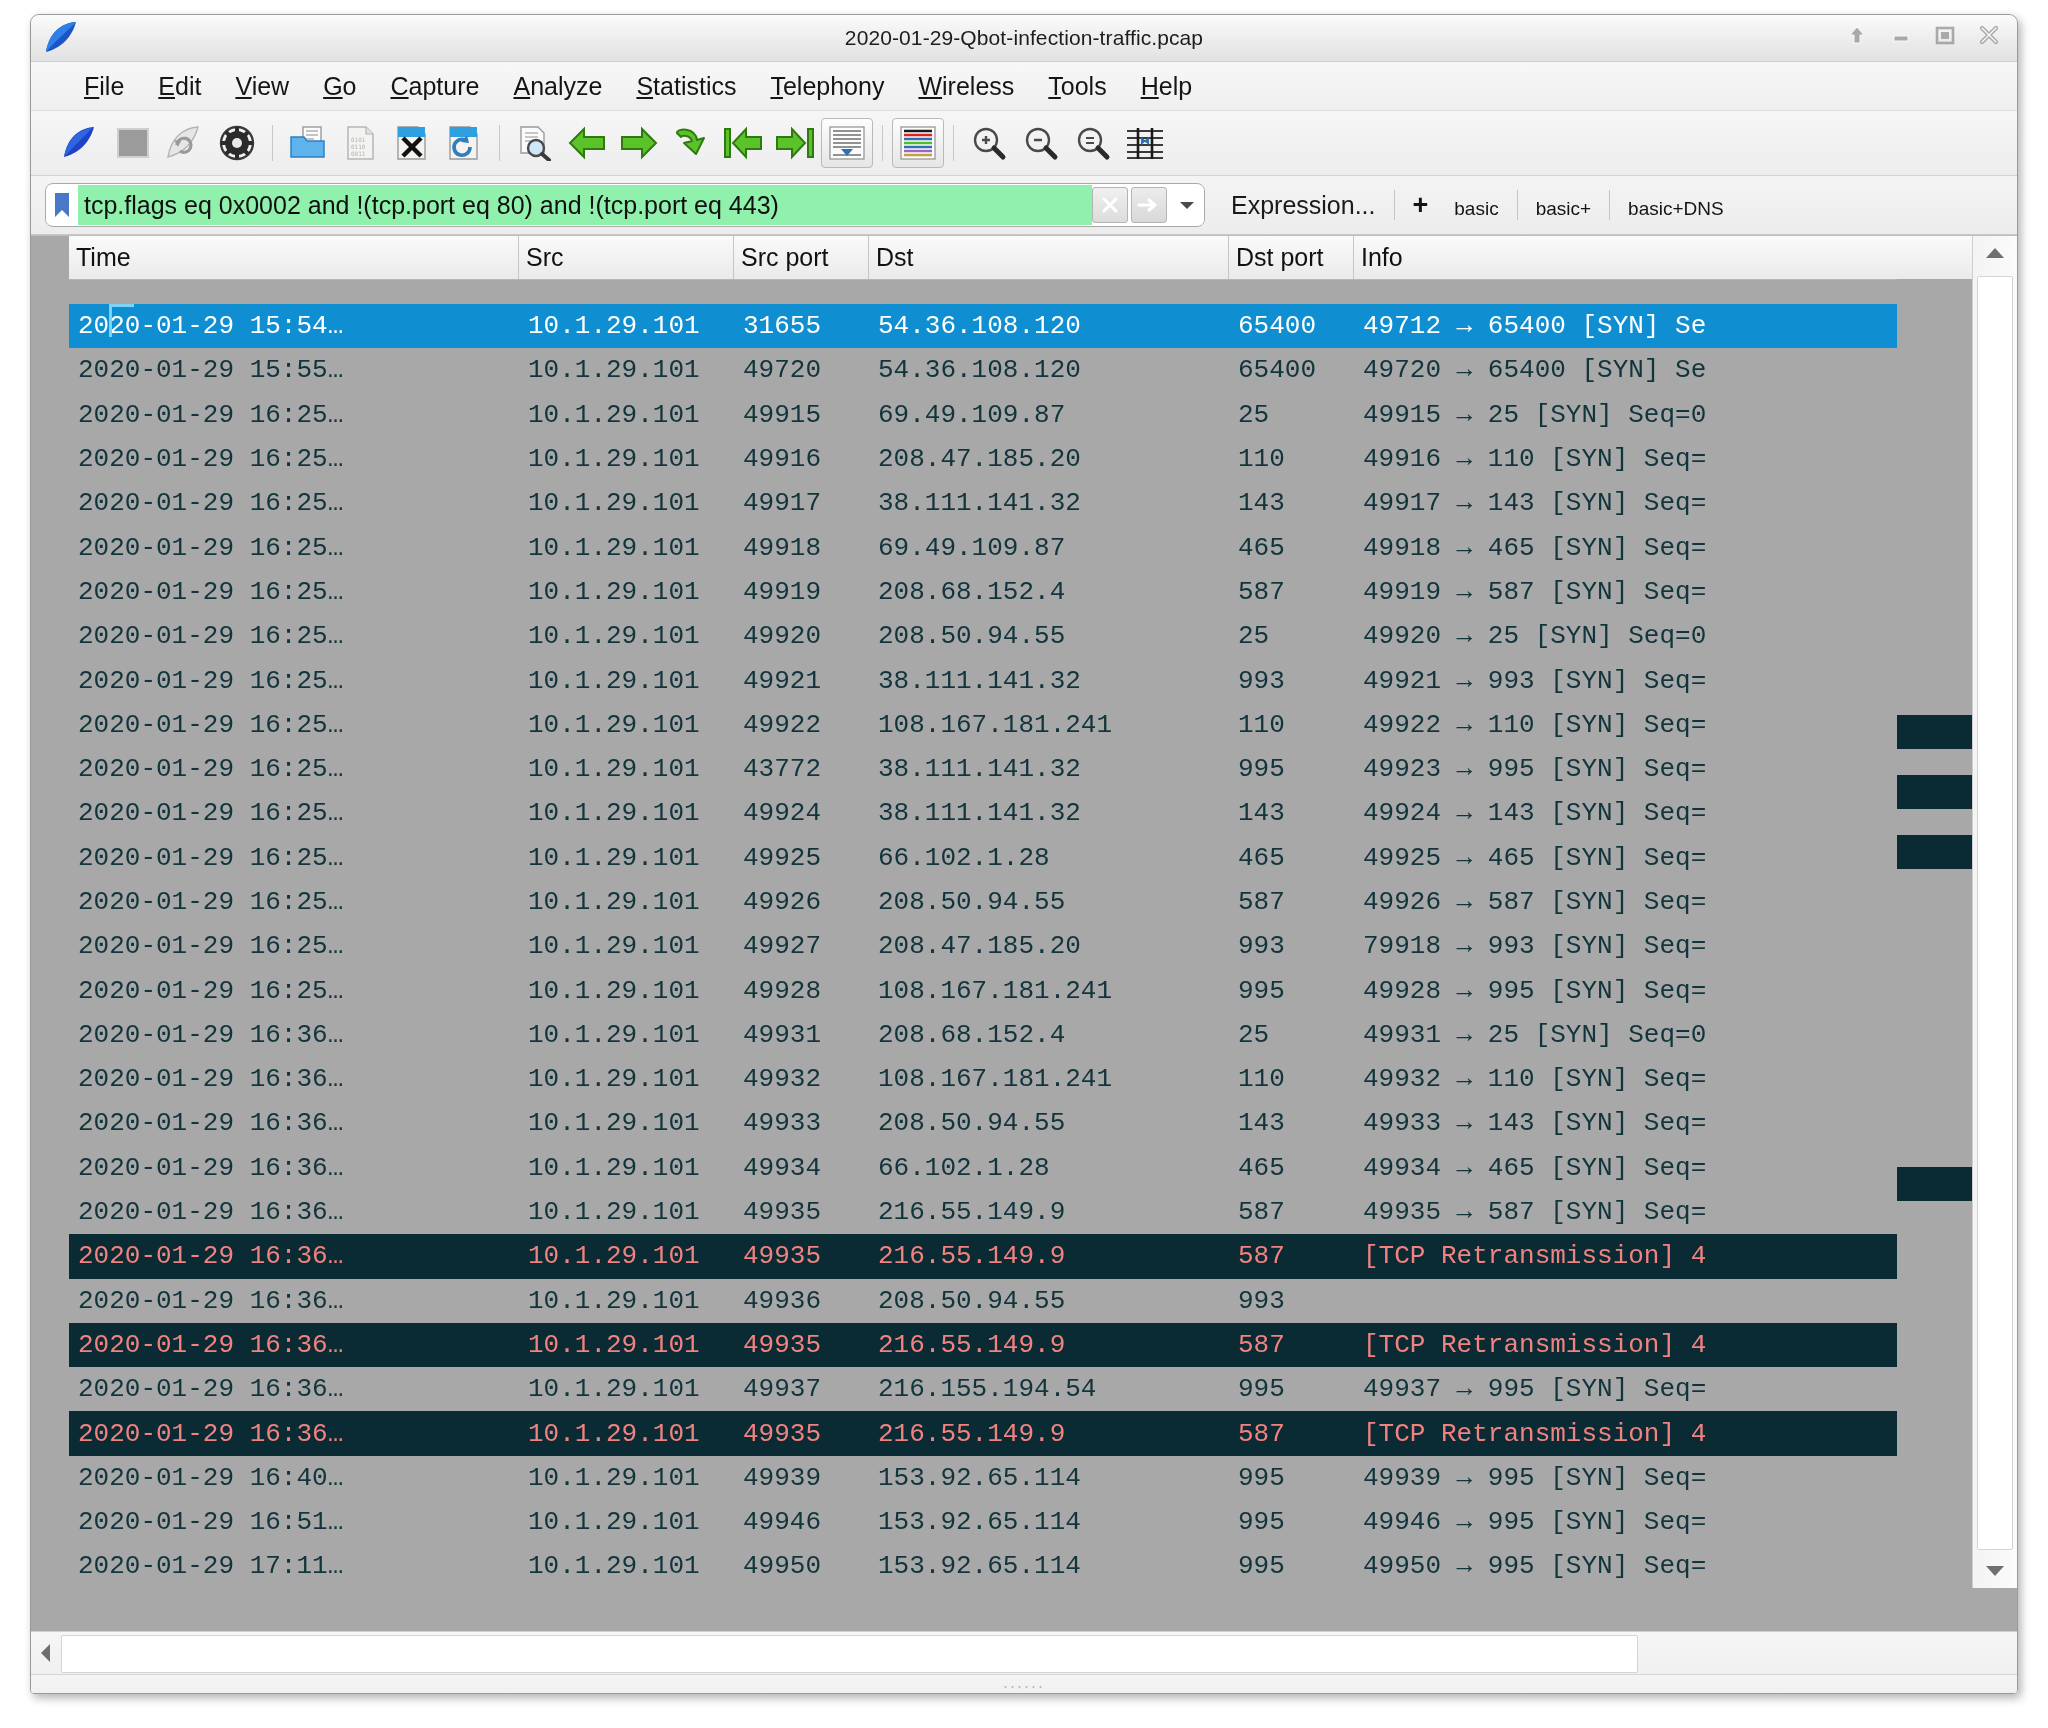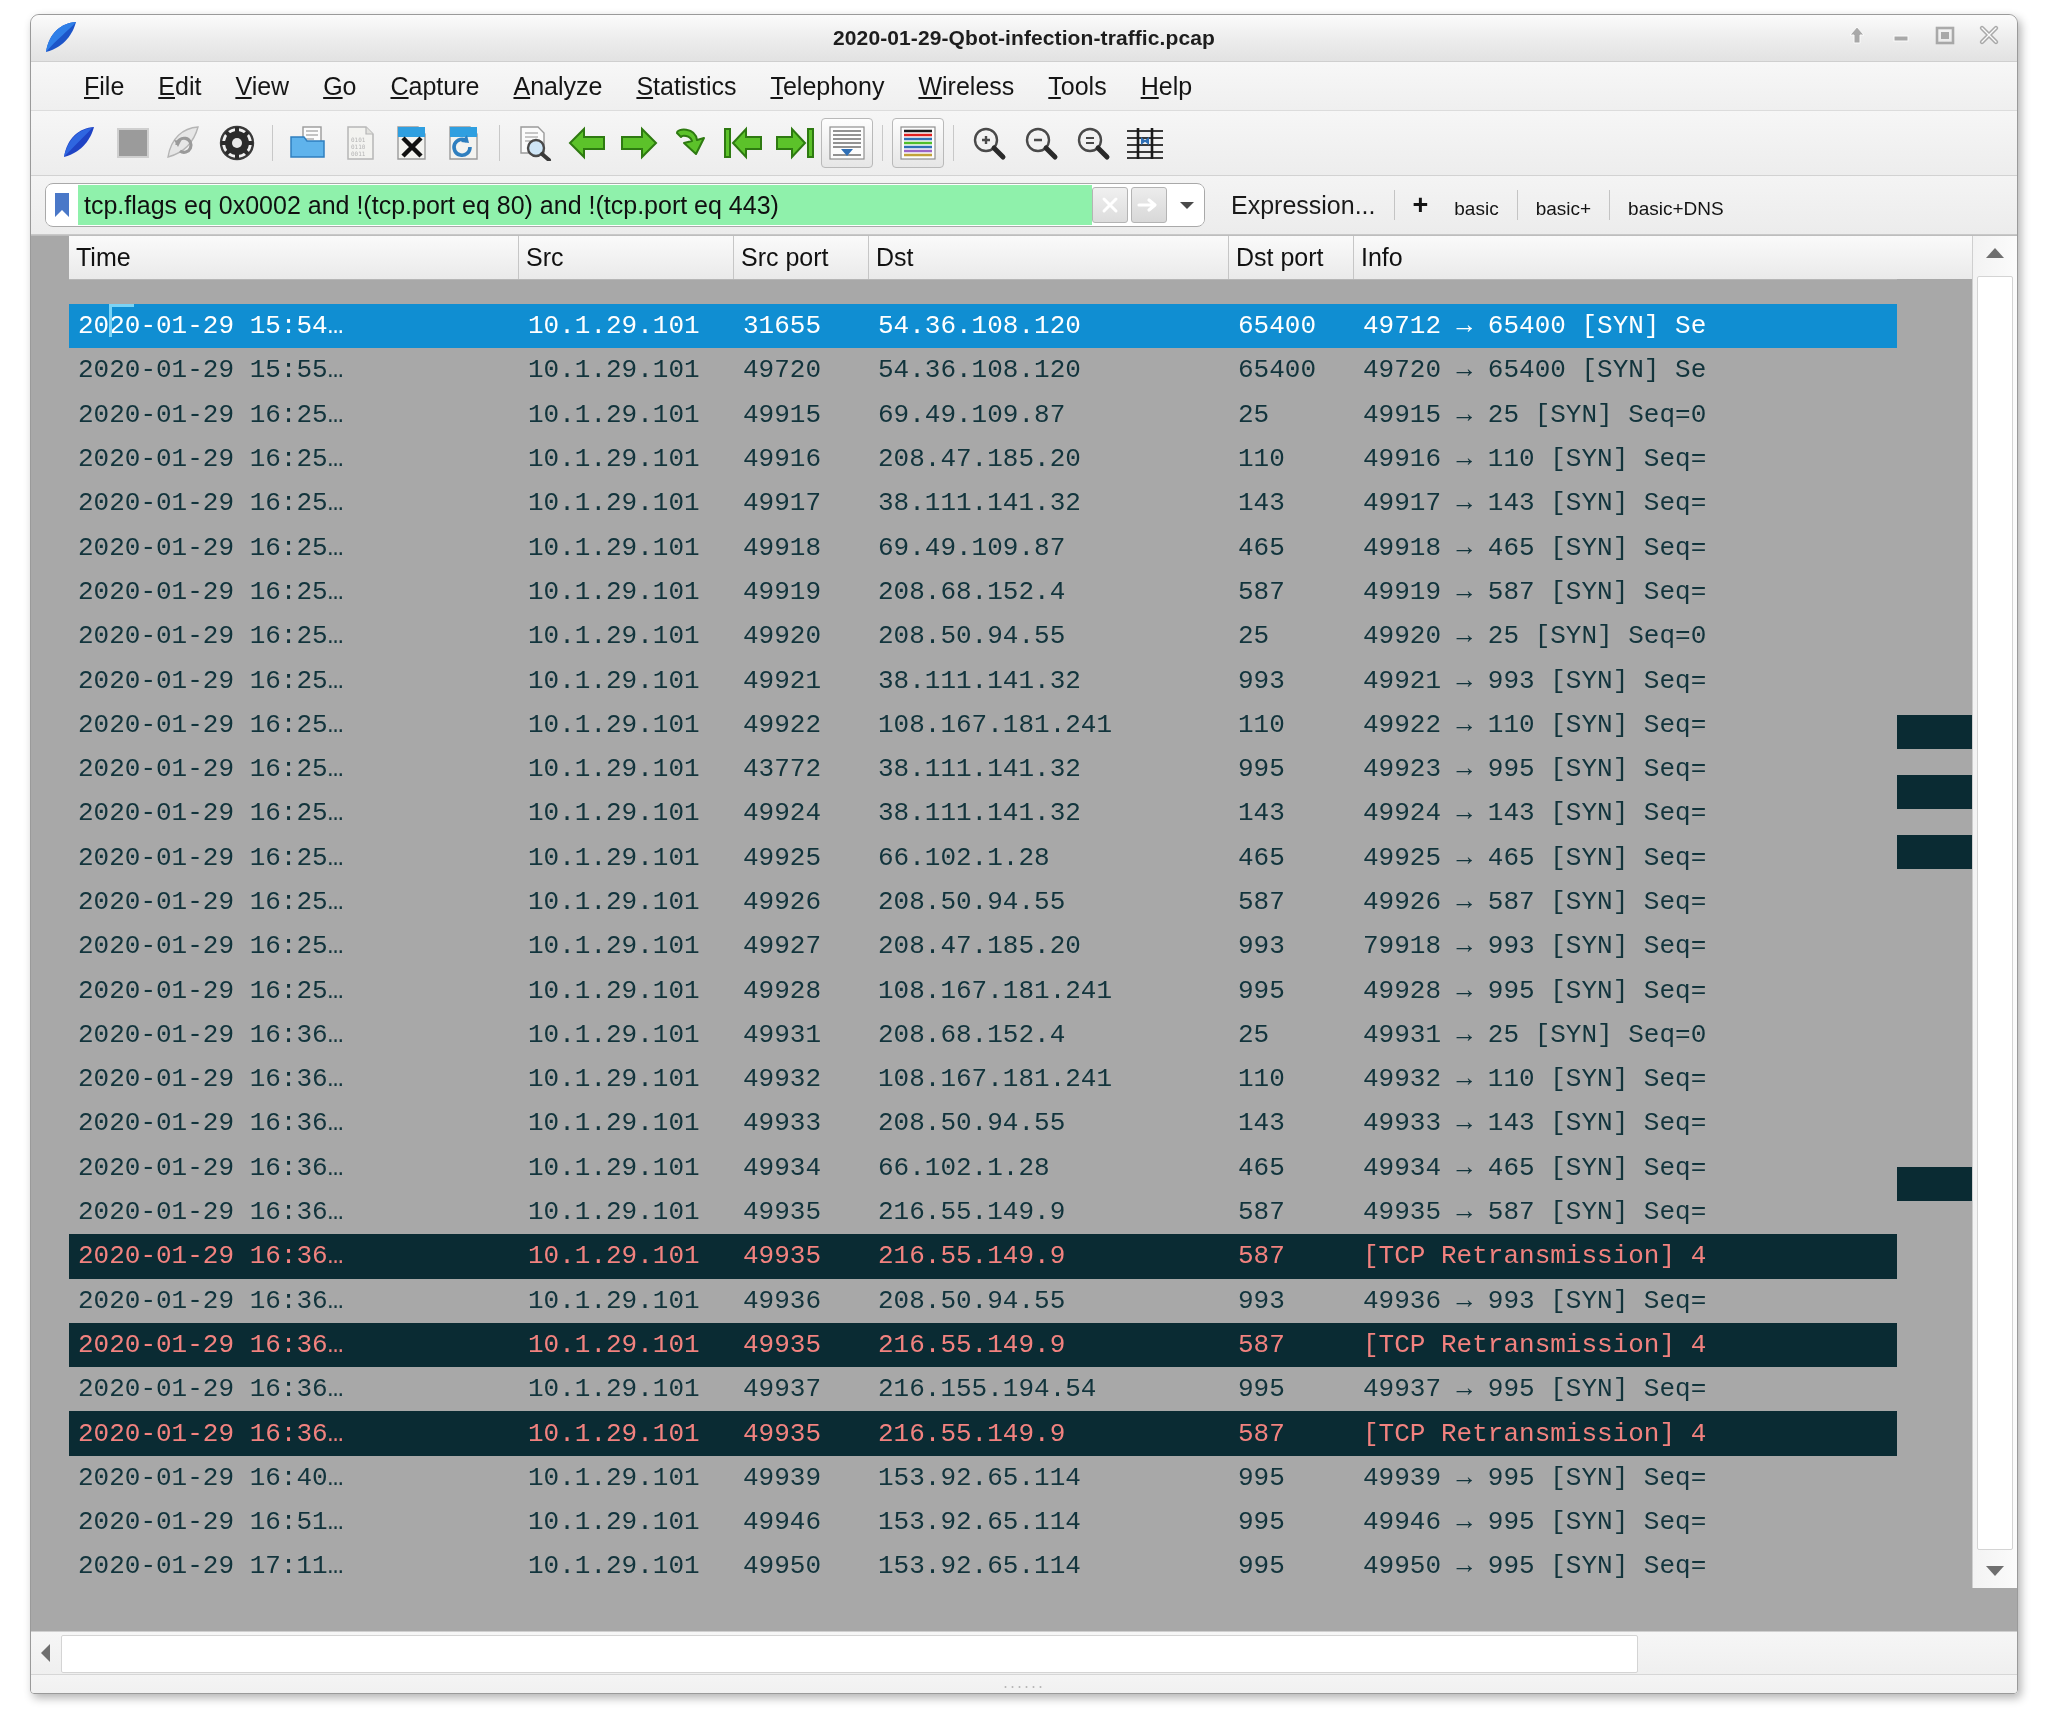--- a/index.html
+++ b/index.html
@@ -24,21 +24,21 @@
 
   
   .titlebar{
     position:relative;height:46px;
     background:linear-gradient(#fbfbfb 0%,#ececec 55%,#e2e2e2 100%);
     border-bottom:1px solid #cfcfcf;
     border-radius:8px 8px 0 0;
   }
   .title-text{
     position:absolute;left:0;right:0;top:11px;text-align:center;
-    font-size:21px;font-weight:bold;color:#1d1d1d;letter-spacing:.1px;
+    font-size:21px;font-weight:normal;color:#1d1d1d;letter-spacing:.1px;
   }
   .logo-fin{
     position:absolute;left:12px;top:6px;width:46px;height:34px;
   }
   .wbtns{position:absolute;right:16px;top:8px;display:flex;gap:20px;align-items:center;}
   .wbtn{width:24px;height:24px;position:relative;opacity:.72;}
   .wbtn svg{display:block;}
 
   
   .menubar{
@@ -596,21 +596,20 @@
               <div class="c c-dst">216.55.149.9</div>
               <div class="c c-dport">587</div>
               <div class="c c-info">[TCP Retransmission] 4</div>
             </div>
             <div class="prow normal">
               <div class="c c-time">2020-01-29 16:36…</div>
               <div class="c c-src">10.1.29.101</div>
               <div class="c c-sport">49936</div>
               <div class="c c-dst">208.50.94.55</div>
               <div class="c c-dport">993</div>
-              <div class="c c-info">49936 → 993 [SYN] Seq=</div>
             </div>
             <div class="prow retrans">
               <div class="c c-time">2020-01-29 16:36…</div>
               <div class="c c-src">10.1.29.101</div>
               <div class="c c-sport">49935</div>
               <div class="c c-dst">216.55.149.9</div>
               <div class="c c-dport">587</div>
               <div class="c c-info">[TCP Retransmission] 4</div>
             </div>
             <div class="prow normal">

